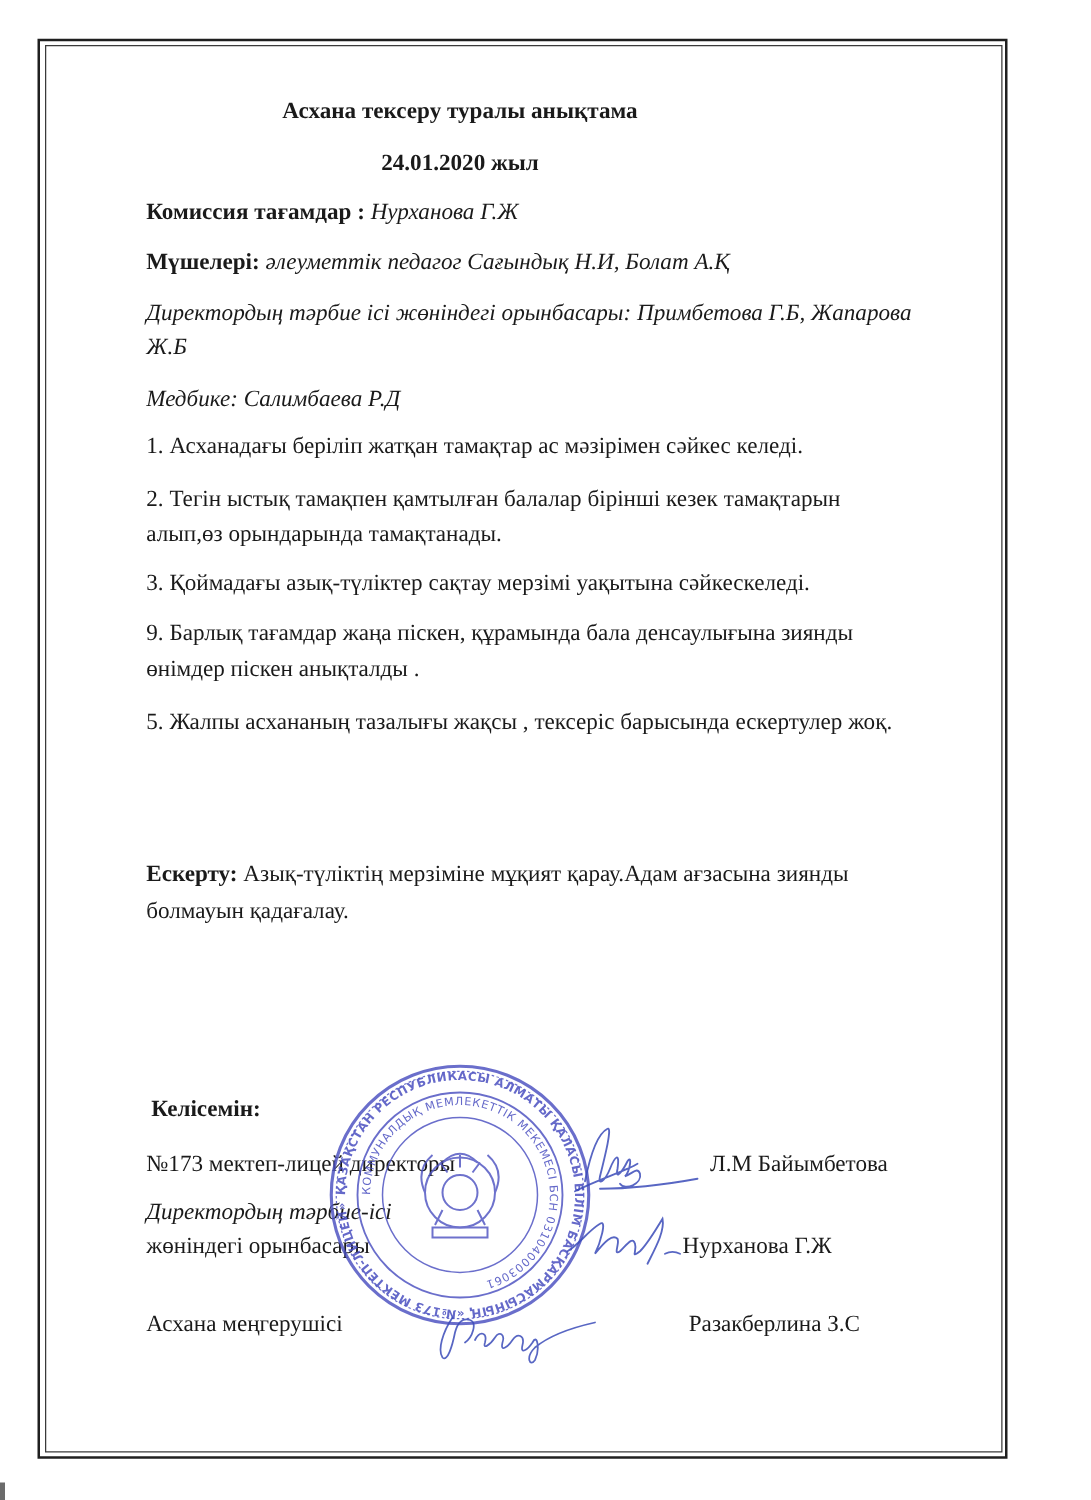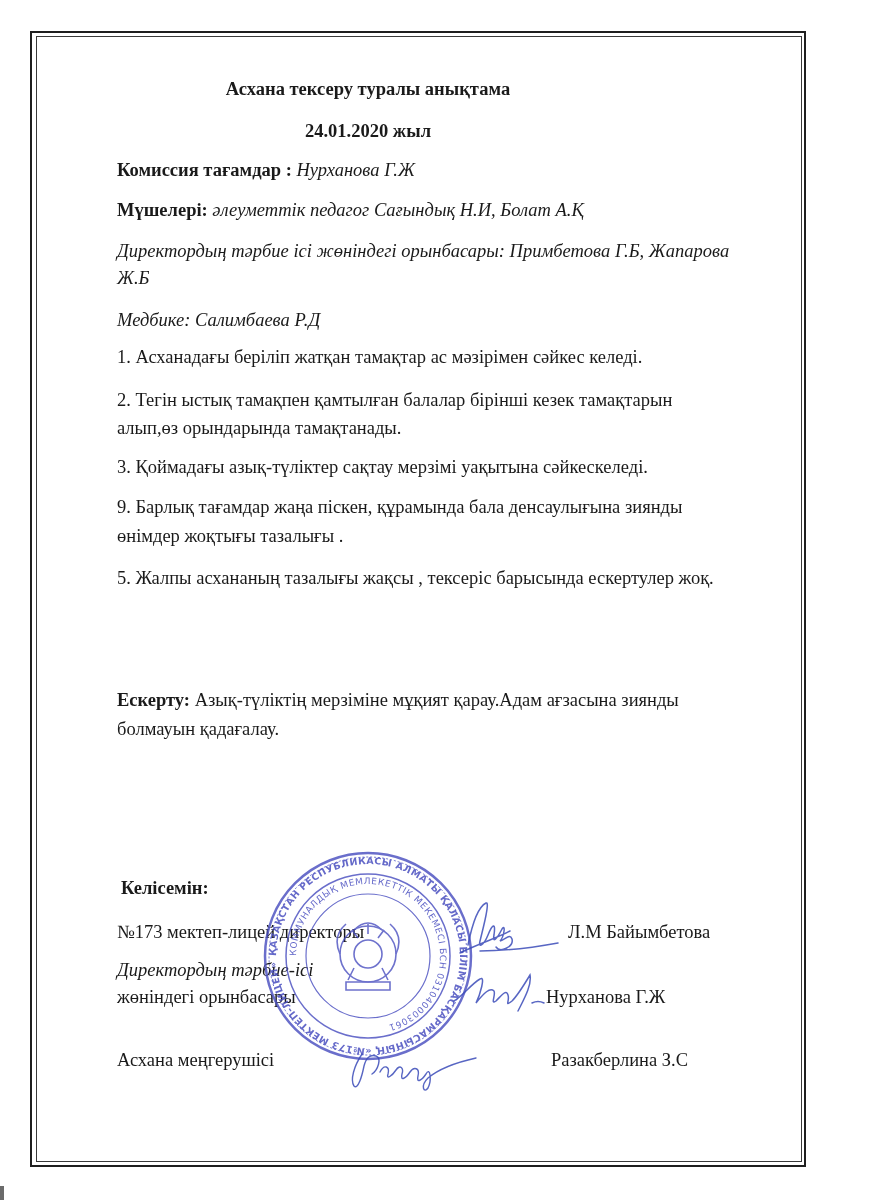--- a/index.html
+++ b/index.html
@@ -55,21 +55,21 @@
 <div class="t i" style="left:117px; top:309px;">Медбике: Салимбаева Р.Д</div>
 
 <div class="t" style="left:117px; top:346px;">1. Асханадағы беріліп жатқан тамақтар ас мәзірімен сәйкес келеді.</div>
 
 <div class="t" style="left:117px; top:389px;">2. Тегін ыстық тамақпен қамтылған балалар бірінші кезек тамақтарын</div>
 <div class="t" style="left:117px; top:417px;">алып,өз орындарында тамақтанады.</div>
 
 <div class="t" style="left:117px; top:456px;">3. Қоймадағы азық-түліктер сақтау мерзімі уақытына сәйкескеледі.</div>
 
 <div class="t" style="left:117px; top:496px;">9. Барлық тағамдар жаңа піскен, құрамында бала денсаулығына зиянды</div>
-<div class="t" style="left:117px; top:525px;">өнімдер жоқтығы тазалығы .</div>
+<div class="t" style="left:117px; top:525px;">өнімдер піскен анықталды .</div>
 
 <div class="t" style="left:117px; top:567px;">5. Жалпы асхананың тазалығы жақсы , тексеріс барысында ескертулер жоқ.</div>
 
 <div class="t" style="left:117px; top:689px;">
   <span class="b">Ескерту:</span>
   <span>Азық-түліктің мерзіміне мұқият қарау.Адам ағзасына зиянды</span>
 </div>
 <div class="t" style="left:117px; top:718px;">болмауын қадағалау.</div>
 
 <div class="t b" style="left:121px; top:877px;">Келісемін:</div>

